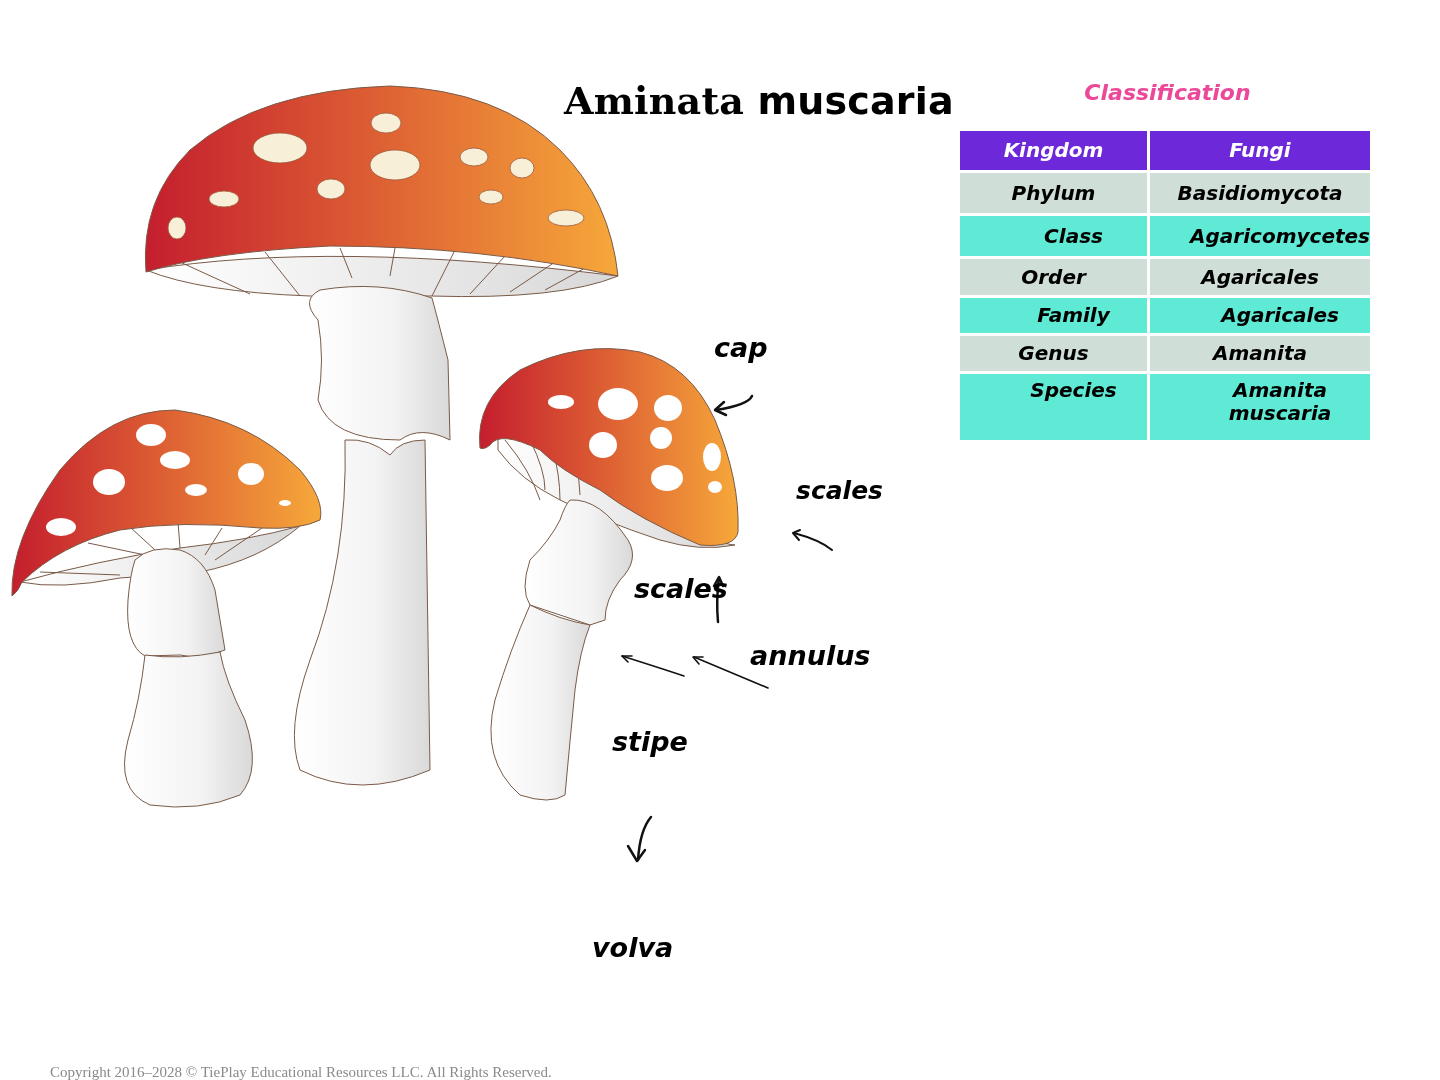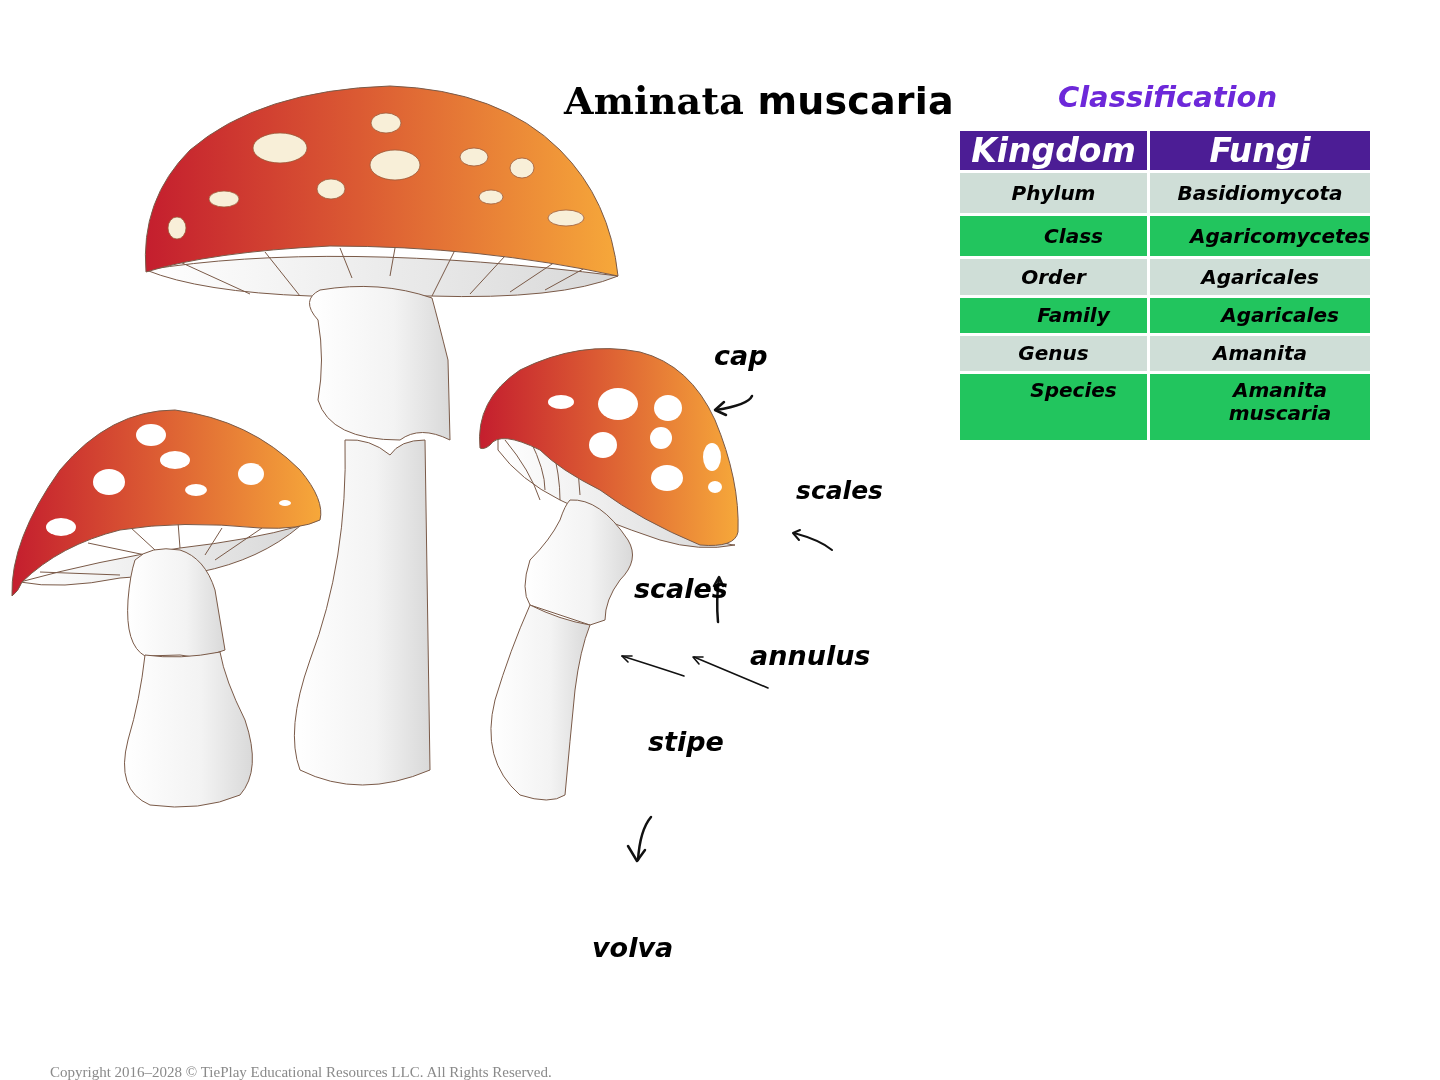--- a/index.html
+++ b/index.html
@@ -5,30 +5,30 @@
   html, body { margin:0; padding:0; background:#ffffff; }
   body { width:1440px; height:1080px; position:relative; overflow:hidden; font-family:"DejaVu Sans", sans-serif; }
   .abs { position:absolute; }
   .title {
     left:564px; top:78px; font-family:"DejaVu Sans", sans-serif; font-weight:bold;
     font-size:38px; color:#000; white-space:nowrap; letter-spacing:0.2px;
   }
   .title .w1 { font-family:"DejaVu Serif", serif; font-weight:bold; }
   .class-title {
     left:960px; width:415px; top:80px; text-align:center; font-family:"DejaVu Sans", sans-serif;
-    font-weight:bold; font-style:italic; font-size:29px; color:#6d28d9;
+    font-weight:bold; font-style:italic; font-size:22px; color:#ec4899;
   }
   table.cls {
     position:absolute; left:960px; top:131px; width:416px; border-collapse:separate; border-spacing:3px 3px;
     margin:-3px; font-family:"DejaVu Sans", sans-serif; font-weight:bold; font-style:italic;
   }
   table.cls td { text-align:center; color:#000; font-size:20px; line-height:23px; padding:0; }
-  table.cls tr.head td { background:#4c1d95; color:#ffffff; font-size:33px; height:39px; }
+  table.cls tr.head td { background:#6d28d9; color:#ffffff; font-size:20px; height:39px; }
   table.cls tr.dark td { background:#cfded7; }
-  table.cls tr.light td { background:#22c55e;padding-left:40px; }
+  table.cls tr.light td { background:#5eead4;padding-left:40px; }
   table.cls td.c1 { width:183px; }
   .lbl { font-family:"DejaVu Sans", sans-serif; font-weight:bold; font-style:italic; font-size:27px; color:#000; white-space:nowrap; }
   .footer {
     left:50px; top:1064px; font-family:"Liberation Serif", serif; font-size:15px; color:#8a8a8a; white-space:nowrap;
   }
   svg.art { position:absolute; left:0; top:0; }
 </style>
 </head>
 <body>
 
@@ -150,25 +150,25 @@
         <path d="M628 846 L637 861 L645 850"></path>
     </g>
   </g>
 </svg>
 
 <div class="abs title">
   <span class="w1">Aminata</span>
   <span>muscaria</span>
 </div>
 
-<div class="abs lbl" style="left:714px;top:340px;">cap</div>
+<div class="abs lbl" style="left:714px;top:332px;">cap</div>
 <div class="abs lbl" style="left:796px;top:476px;font-size:25px;">scales</div>
 <div class="abs lbl" style="left:634px;top:573px;">scales</div>
 <div class="abs lbl" style="left:750px;top:640px;">annulus</div>
-<div class="abs lbl" style="left:612px;top:726px;margin-left:36px;">stipe</div>
+<div class="abs lbl" style="left:612px;top:726px;">stipe</div>
 <div class="abs lbl" style="left:592px;top:932px;">volva</div>
 
 <div class="abs class-title">Classification</div>
 
 <table class="cls">
   <tbody>
       <tr class="head">
     <td class="c1">Kingdom</td>
     <td>Fungi</td>
   </tr>

